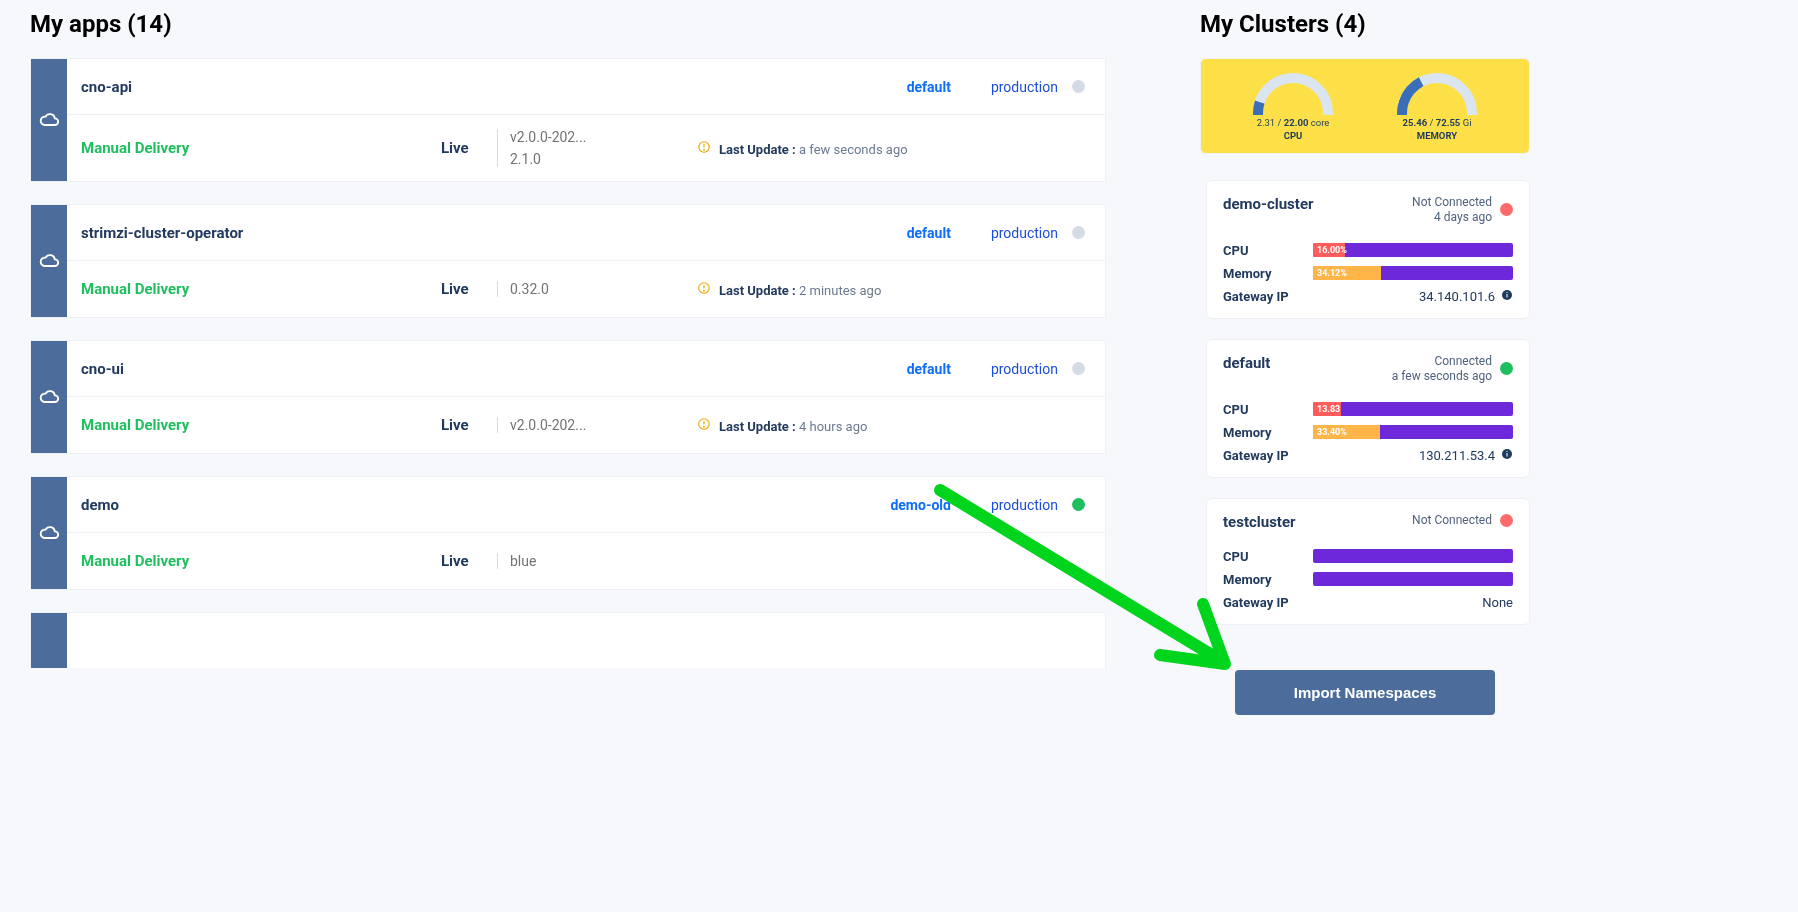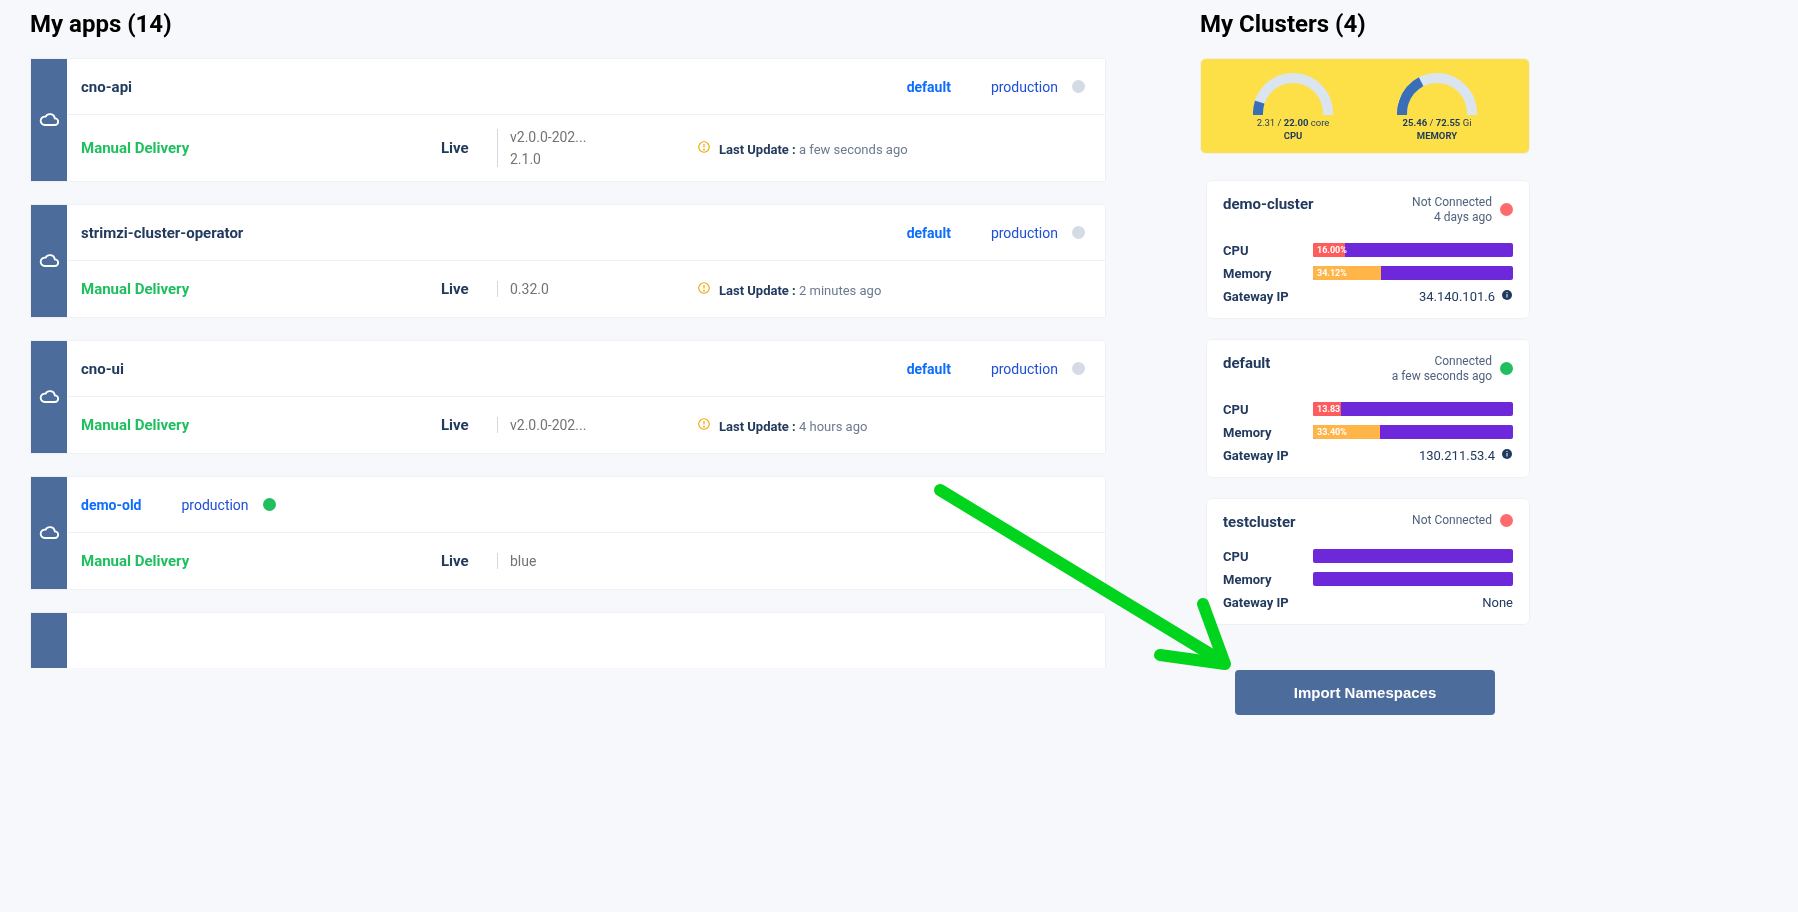--- a/index.html
+++ b/index.html
@@ -380,20 +380,21 @@
             </div>
           </div>
           <div class="app-card">
             <div class="app-side">
               <svg viewBox="0 0 24 24" fill="none" stroke="#fff" stroke-width="2.2">
                 <path d="M7 18a5 5 0 1 1 .8-9.94A6 6 0 0 1 19 10a4 4 0 0 1 0 8H7z"></path>
               </svg>
             </div>
             <div class="app-body">
               <div class="app-row1">
+                <div class="app-name">demo</div>
                 <div class="app-namespace">demo-old</div>
                 <div class="app-env">production</div>
                 <span class="status-dot status-green"></span>
               </div>
               <div class="app-row2">
                 <div class="delivery-label">Manual Delivery</div>
                 <div class="stage-label">Live</div>
                 <div class="versions">
                   <span>blue</span>
                 </div>

